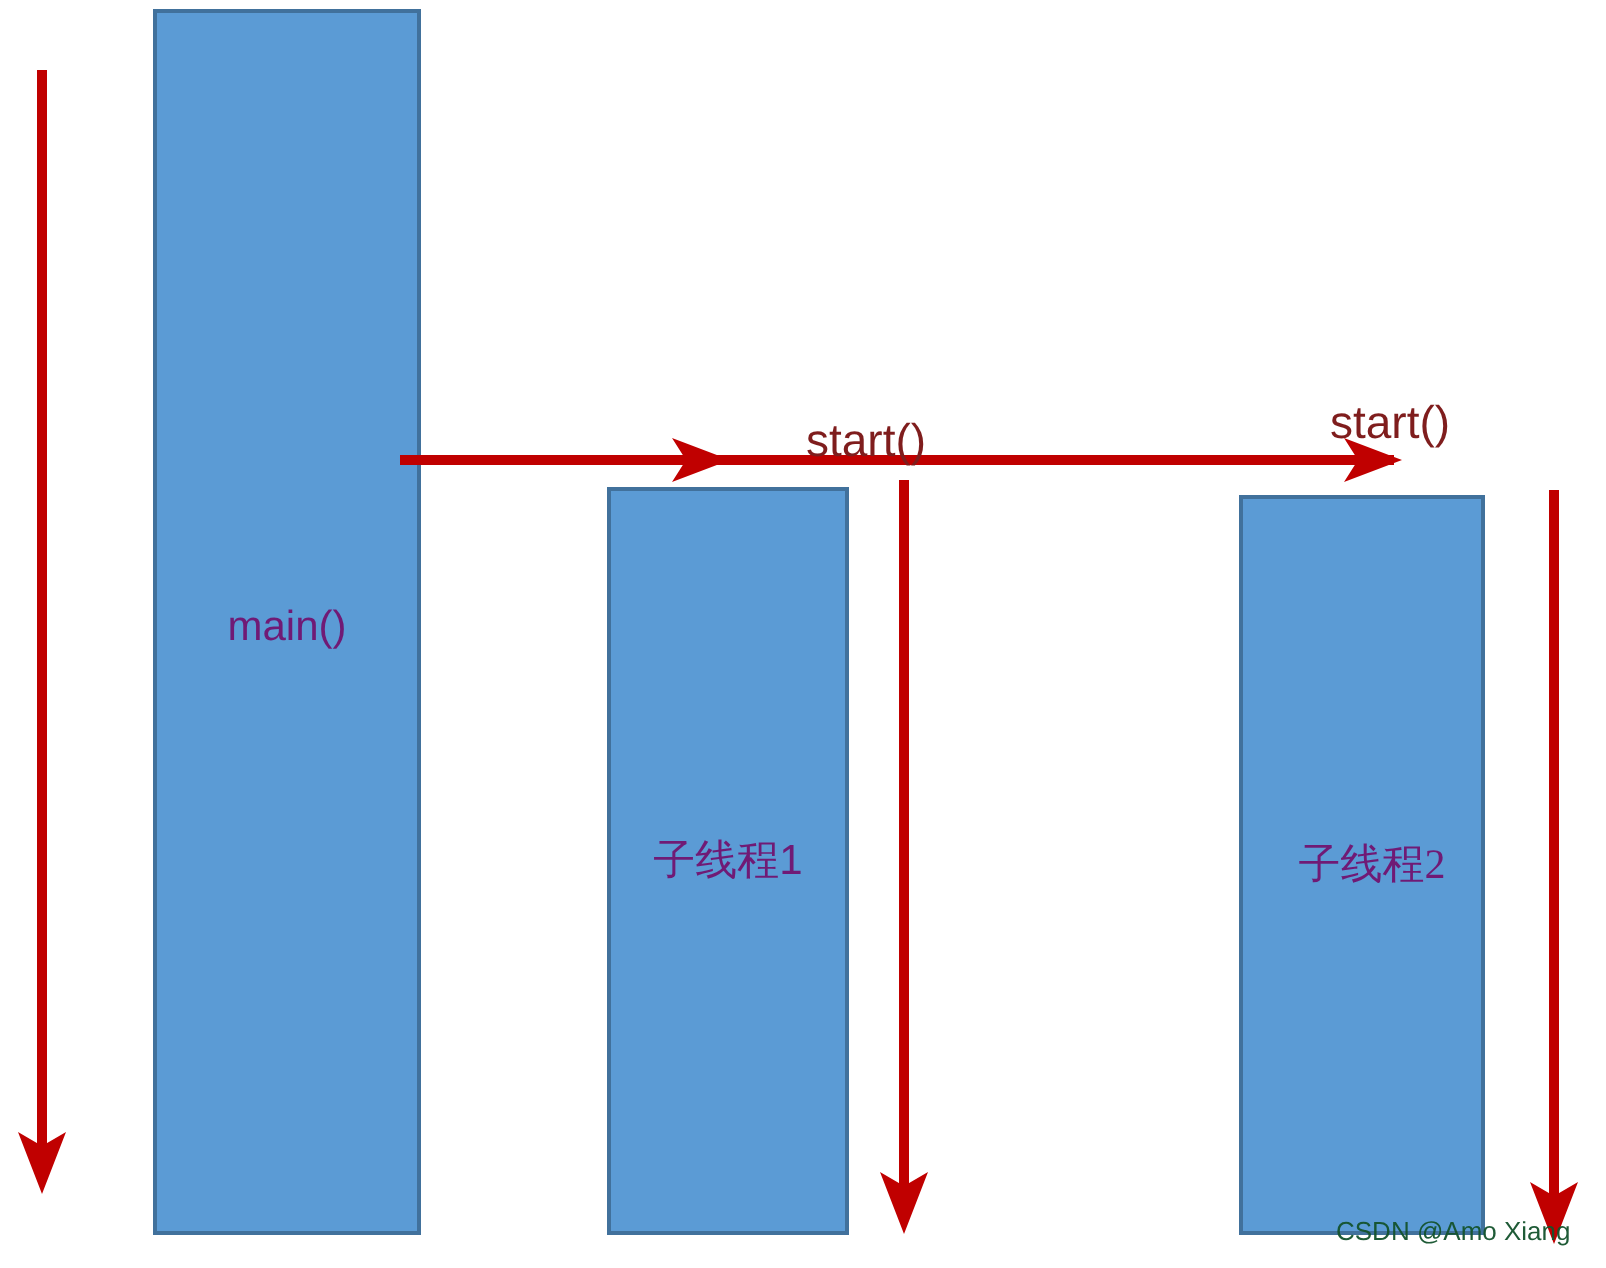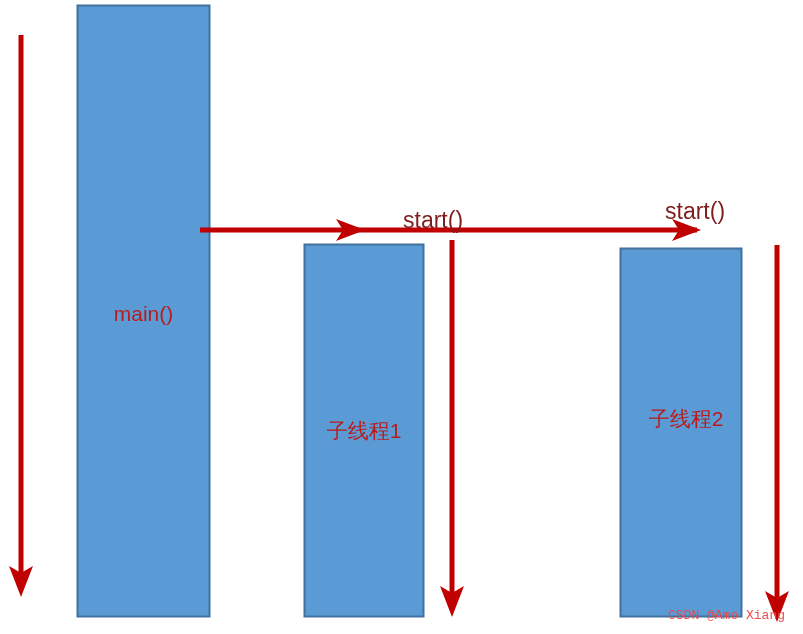--- a/index.html
+++ b/index.html
@@ -20,40 +20,40 @@
   }
   #canvas svg.layer {
     position: absolute;
     left: 0;
     top: 0;
     width: 803px;
     height: 634px;
   }
   .box-label {
     position: absolute;
-    color: #b91c1c;
+    color: #701a75;
     font-family: "Liberation Sans", "DejaVu Sans", sans-serif;
     font-size: 21px;
     line-height: 1;
     white-space: nowrap;
     text-align: center;
     pointer-events: none;
   }
   .edge-label {
     position: absolute;
     color: #7f1d1d;
     font-family: "Liberation Sans", "DejaVu Sans", sans-serif;
     font-size: 23px;
     line-height: 1;
     white-space: nowrap;
   }
   .watermark {
     position: absolute;
-    color: #ef4444;
-    font-family: Liberation Mono, monospace;
+    color: #14532d;
+    font-family: Liberation Sans, sans-serif;
     font-size: 13px;
     line-height: 1;
     white-space: nowrap;
     opacity: 0.95;
   }
 </style>
 </head>
 <body>
 
 <div id="canvas">
@@ -92,21 +92,21 @@
       <polygon points="365,230 336,219 343,230 336,241" fill="#C00000"></polygon>
 
       <polygon points="701,230 672,219 679,230 672,241" fill="#C00000"></polygon>
     </g>
   </svg>
 
   <div class="box-label" style="left:77px; top:303px; width:133px;">main()</div>
 
   <div class="box-label" style="left:304px; top:420px; width:120px;text-align:center;">子线程1</div>
 
-  <div class="box-label" style="left:620px; top:408px; width:132px;">子线程2</div>
+  <div class="box-label" style="left:620px; top:422px; width:132px;font-family:Liberation Serif, serif;">子线程2</div>
 
   <div class="edge-label" style="left:403px; top:209px;">start()</div>
 
   <div class="edge-label" style="left:665px; top:200px;">start()</div>
 
   <div class="watermark" style="left:668px; top:609px;">CSDN @Amo Xiang</div>
 
 </div>
 
 </body></html>

